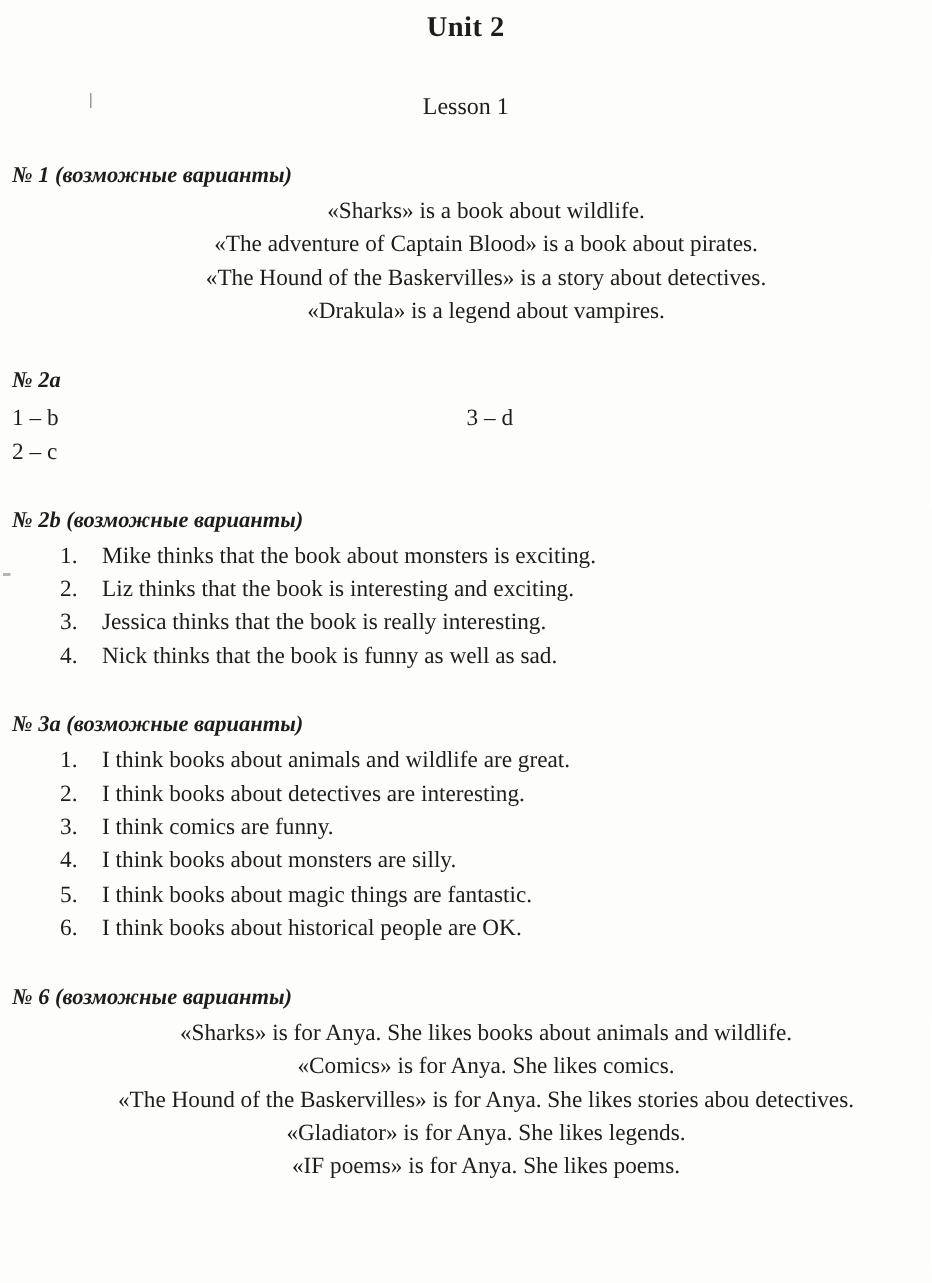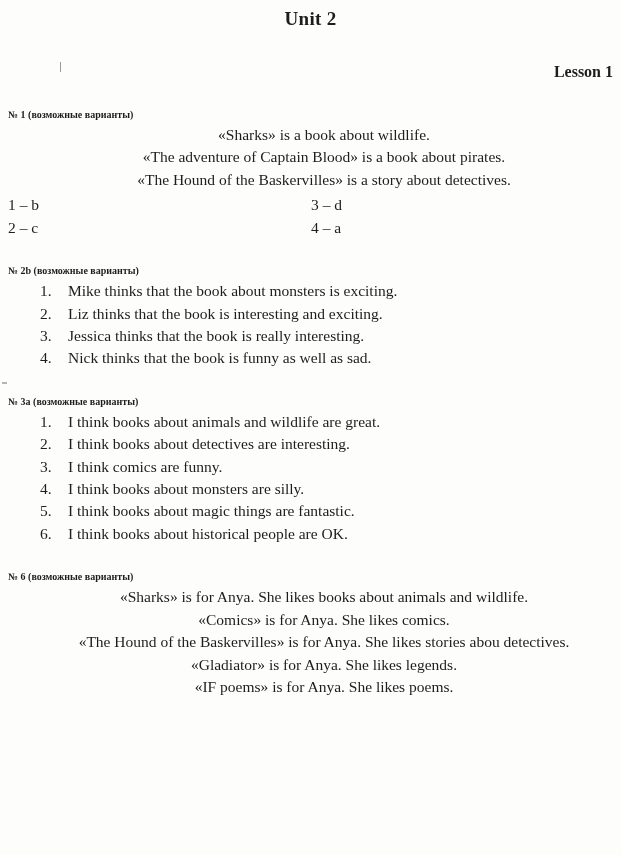--- a/index.html
+++ b/index.html
@@ -16,28 +16,29 @@
     overflow: hidden;
   }
   .unit-title {
     text-align: center;
     font-weight: 700;
     font-size: 19px;
     letter-spacing: 0.3px;
     margin-top: 2px;
   }
   .lesson-title {
-    text-align: right;
-    font-weight: 700;
+    text-align: center;
+    font-weight: 400;
     font-size: 16px;
     margin-top: 33px;
   }
   .section-heading {
+    font-style: italic;
     font-weight: 700;
-    font-size: 10px;
+    font-size: 15px;
     margin: 26px 0 4px 0;
   }
   .first-section .section-heading { margin-top: 28px; }
   .para {
     text-indent: 27px;
     line-height: 22.4px;
     text-align: center;
   }
   .num-list { margin-left: 32px; }
   .num-item { display: flex; line-height: 22.4px; }
@@ -73,31 +74,32 @@
   <div class="artifact-dash"></div>
 
   <div class="unit-title">Unit 2</div>
   <div class="lesson-title">Lesson 1</div>
 
   <div class="section first-section">
     <div class="section-heading">№ 1 (возможные варианты)</div>
     <div class="para">«Sharks» is a book about wildlife.</div>
     <div class="para">«The adventure of Captain Blood» is a book about pirates.</div>
     <div class="para">«The Hound of the Baskervilles» is a story about detectives.</div>
+    <div class="para">«Drakula» is a legend about vampires.</div>
   </div>
 
   <div class="section">
+    <div class="section-heading">№ 2a</div>
     <div class="match-grid">
       <div class="match-col-left">
         <div class="match-cell">1 – b</div>
         <div class="match-cell">2 – c</div>
       </div>
       <div class="match-col-right">
         <div class="match-cell">3 – d</div>
-        <div class="match-cell">4 – a</div>
       </div>
     </div>
   </div>
 
   <div class="section">
     <div class="section-heading">№ 2b (возможные варианты)</div>
     <div class="num-list">
       <div class="num-item">
         <span class="num">1.</span>
         <span class="txt">Mike thinks that the book about monsters is exciting.</span>

